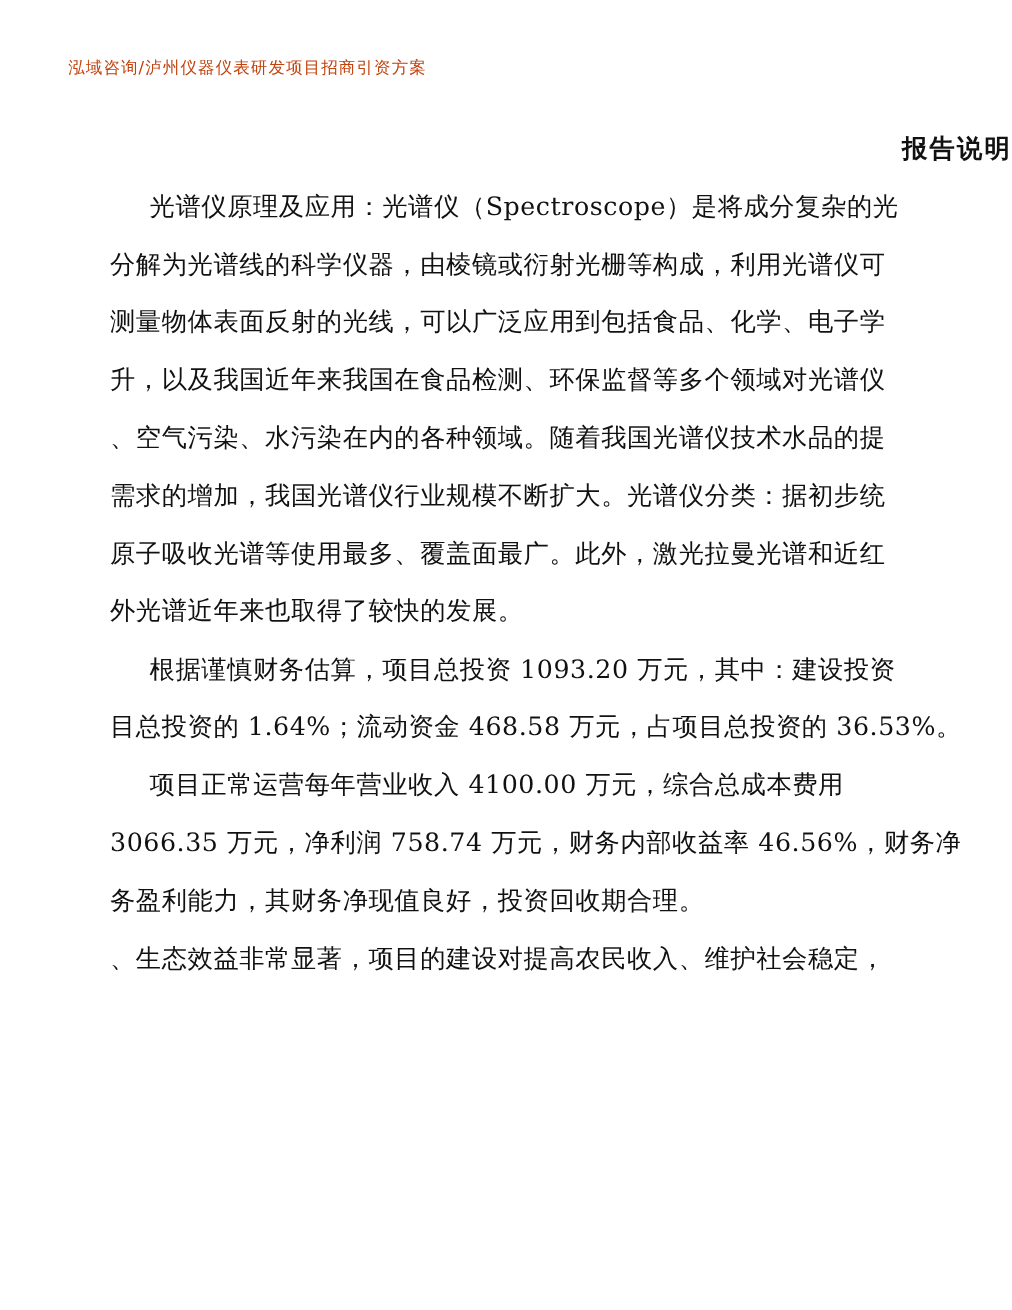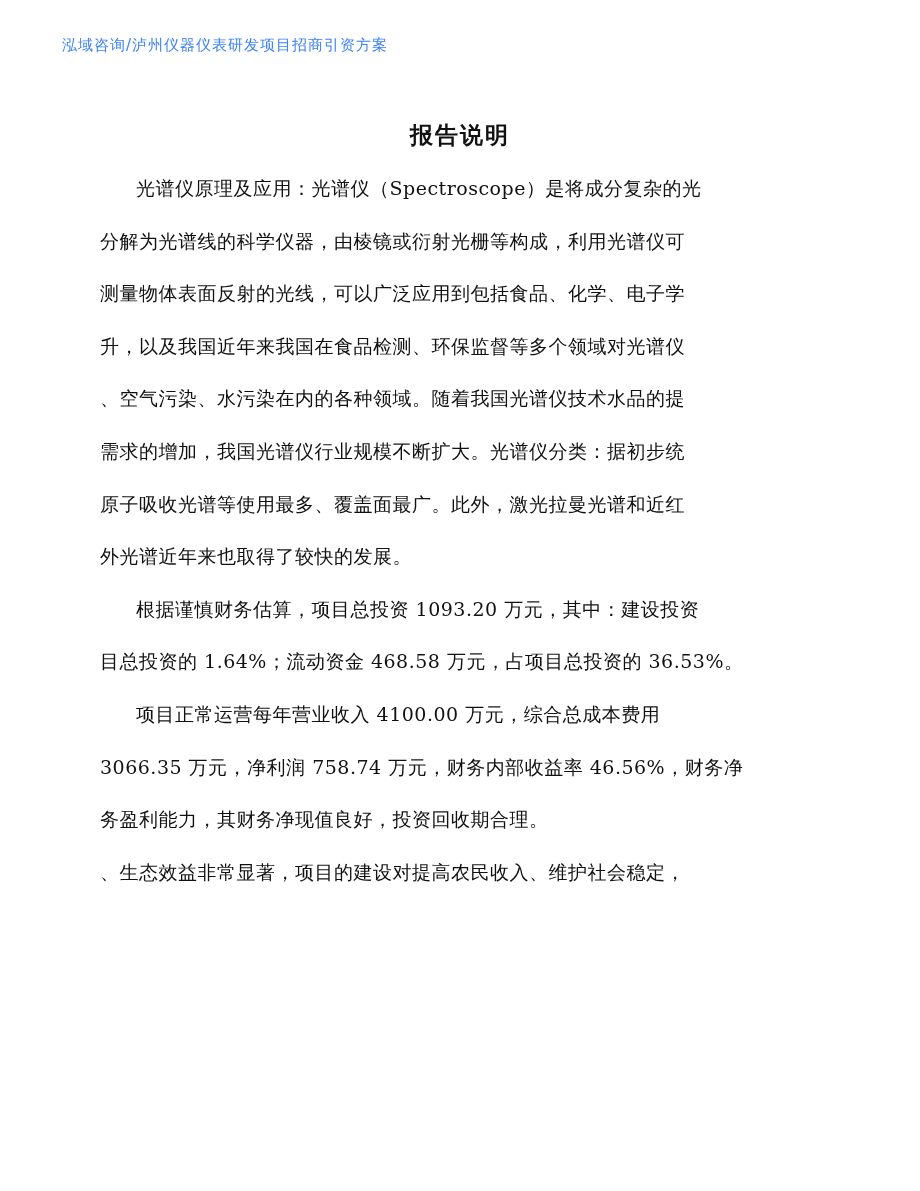--- a/index.html
+++ b/index.html
@@ -11,48 +11,48 @@
       width: 920px;
       height: 1191px;
       position: relative;
       overflow: hidden;
       font-family: "DejaVu Serif", "Liberation Serif", serif;
       color: #111111;
     }
     .running-header {
       position: absolute;
       left: 62px;
-      top: 36px;
+      top: 52px;
       font-size: 15px;
-      color: #3b82f6;
+      color: #c2410c;
       letter-spacing: 1px;
       font-family: "DejaVu Sans", "Liberation Sans", sans-serif;
     }
     .doc-title {
       position: absolute;
       left: 0;
       width: 920px;
       top: 120px;
-      text-align: center;
+      text-align: right;
       font-size: 23px;
       font-weight: bold;
       letter-spacing: 2px;
       color: #111111;
       font-family: "DejaVu Sans", "Liberation Sans", sans-serif;
     }
     .body-text {
       position: absolute;
       left: 100px;
       top: 162px;
       width: 730px;
     }
     .line {
       height: 52.6px;
       line-height: 52.6px;
-      font-size: 19px;
+      font-size: 23px;
       white-space: nowrap;
       letter-spacing: 0.5px;
     }
     .line.indent {
       padding-left: 36px;
     }
   </style>
 </head>
 <body>
 

